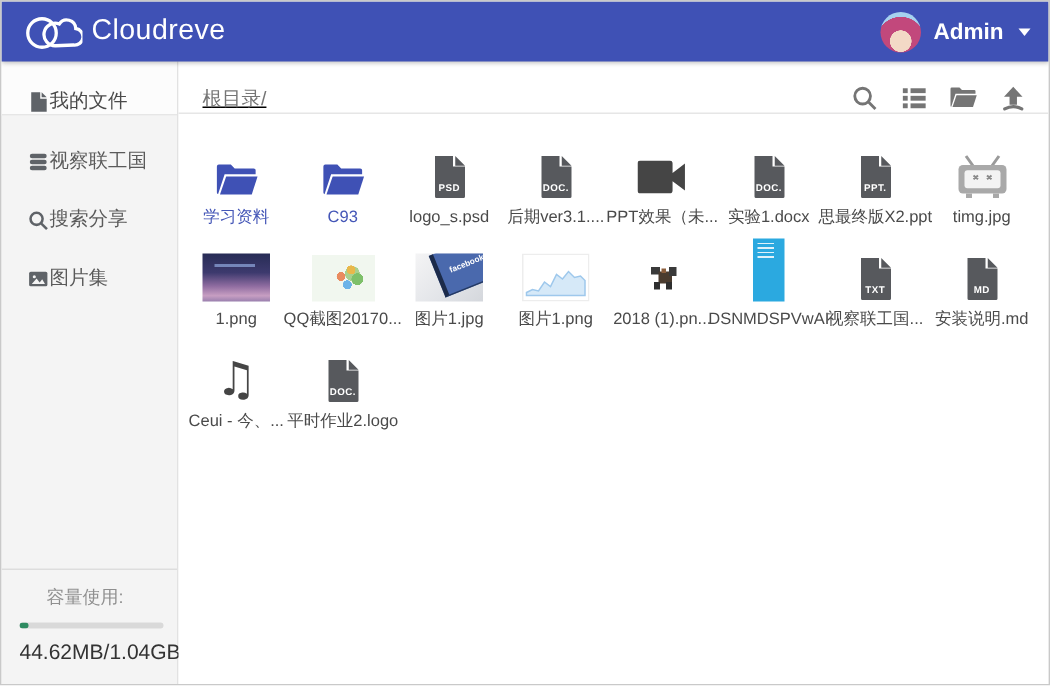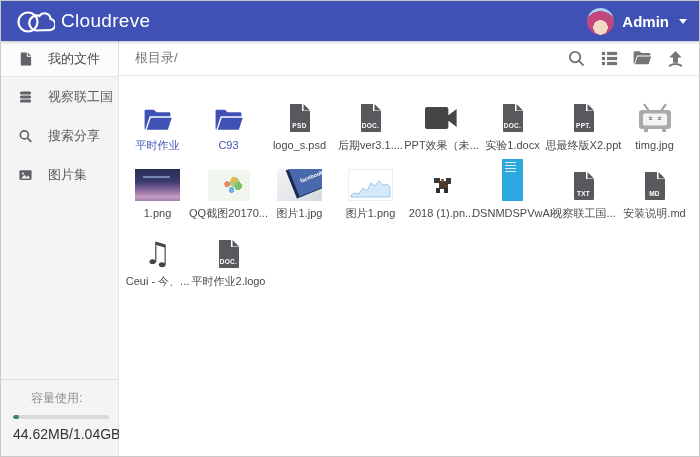--- a/index.html
+++ b/index.html
@@ -17,33 +17,33 @@
     background: radial-gradient(circle at 50% 72%, #f3d9c6 0 30%, #c2487c 31% 68%, #a6d2ef 69%);
   }
   .user-name { color:#fff; font-size:15px; font-weight:bold; }
   .caret { width:0; height:0; border-left:4px solid transparent; border-right:4px solid transparent; border-top:5px solid #fff; margin-left:2px; }
 
   
   .body { flex:1; display:flex; min-height:0; }
 
   
   .sidebar { width:118px; flex:0 0 118px; background:#f4f4f4; border-right:1px solid #e2e2e2; display:flex; flex-direction:column; }
-  .nav-item { height:39px; display:flex; align-items:center; padding-left:17px; gap:15px; font-size:13px; color:#5a5a5a; cursor:pointer; }
+  .nav-item { height:39px; display:flex; align-items:flex-end; padding-left:17px; font-size:13px; color:#5a5a5a; cursor:pointer; }
   .nav-item.active { background:#fcfcfc; border-bottom:1px solid #e6e6e6; height:36px; color:#4a4a4a; }
   .nav-item svg { flex:0 0 auto; }
   .sb-spacer { flex:1; }
   .capacity { border-top:1px solid #ddd; padding:10px 12px 14px 12px; }
   .cap-label { font-size:12px; color:#8f8f8f;margin-left:18px; }
   .cap-bar { margin-top:8px; width:96px; height:4px; background:#d9d9d9; border-radius:2px; overflow:hidden; }
   .cap-fill { height:100%; background:#2e8b61; border-radius:2px; width:0; }
   .cap-usage { margin-top:7px; font-size:14px; color:#333; }
 
   
   .main { flex:1; background:#fff; display:flex; flex-direction:column; min-width:0; }
-  .toolbar { height:35px; flex:0 0 35px; display:flex; align-items:center; padding:0 14px 0 16px; border-bottom:1px solid #e6e6e6; }
+  .toolbar { height:35px; flex:0 0 35px; display:flex; align-items:flex-end; padding:0 14px 0 16px; border-bottom:1px solid #e6e6e6;text-decoration:underline; }
   .breadcrumb { font-size:13px; color:#757575; cursor:pointer; }
   .tb-spacer { flex:1; }
   .tb-icons { display:flex; align-items:center; gap:13px; }
   .tb-btn { width:20px; height:20px; display:flex; align-items:center; justify-content:center; cursor:pointer; }
 
   
   .files { display:flex; flex-wrap:wrap; padding:8px 0 0 3px; align-content:flex-start; }
   .file-item { width:71px; height:68px; display:flex; flex-direction:column; align-items:center; justify-content:flex-end; cursor:pointer; }
   .ficon { height:48px; display:flex; align-items:flex-end; justify-content:center; }
   .fname { font-size:11px; color:#4a4a4a; margin-top:5px; white-space:nowrap; line-height:14px; height:14px; }
@@ -178,21 +178,21 @@
 
       <div class="files">
 
         <div class="file-item is-folder">
           <span class="ficon">
             <svg width="31" height="26" viewBox="0 0 24 20" fill="#3f51b5">
               <path d="M2 3 a1 1 0 0 1 1-1 h6.2 l2 2 H21 a1 1 0 0 1 1 1 v2 H6 L2.6 17.4 A1 1 0 0 1 2 16.5 z"></path>
               <path d="M6.8 8.2 H23 l-3 9.3 H3.6 z"></path>
             </svg>
           </span>
-          <div class="fname">平时作业</div>
+          <div class="fname">学习资料</div>
         </div>
 
         <div class="file-item is-folder">
           <span class="ficon">
             <svg width="31" height="26" viewBox="0 0 24 20" fill="#3f51b5">
               <path d="M2 3 a1 1 0 0 1 1-1 h6.2 l2 2 H21 a1 1 0 0 1 1 1 v2 H6 L2.6 17.4 A1 1 0 0 1 2 16.5 z"></path>
               <path d="M6.8 8.2 H23 l-3 9.3 H3.6 z"></path>
             </svg>
           </span>
           <div class="fname">C93</div>

